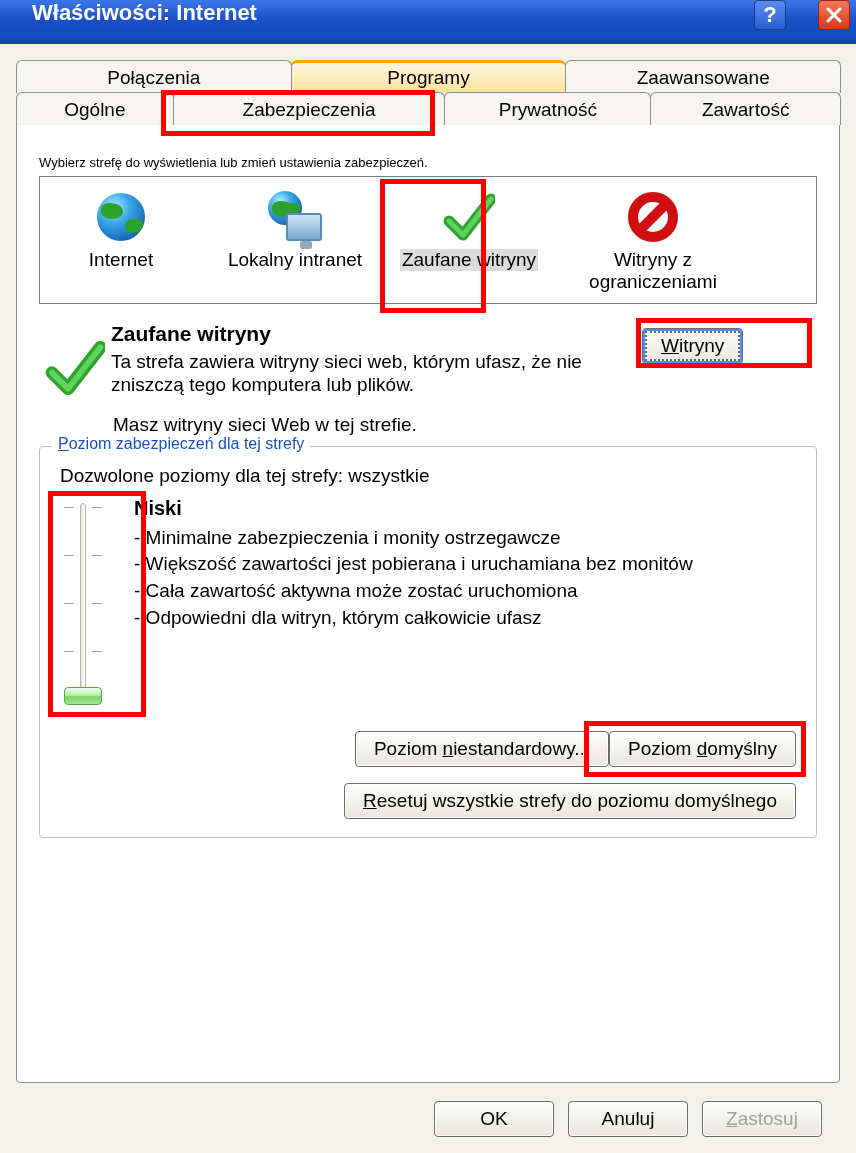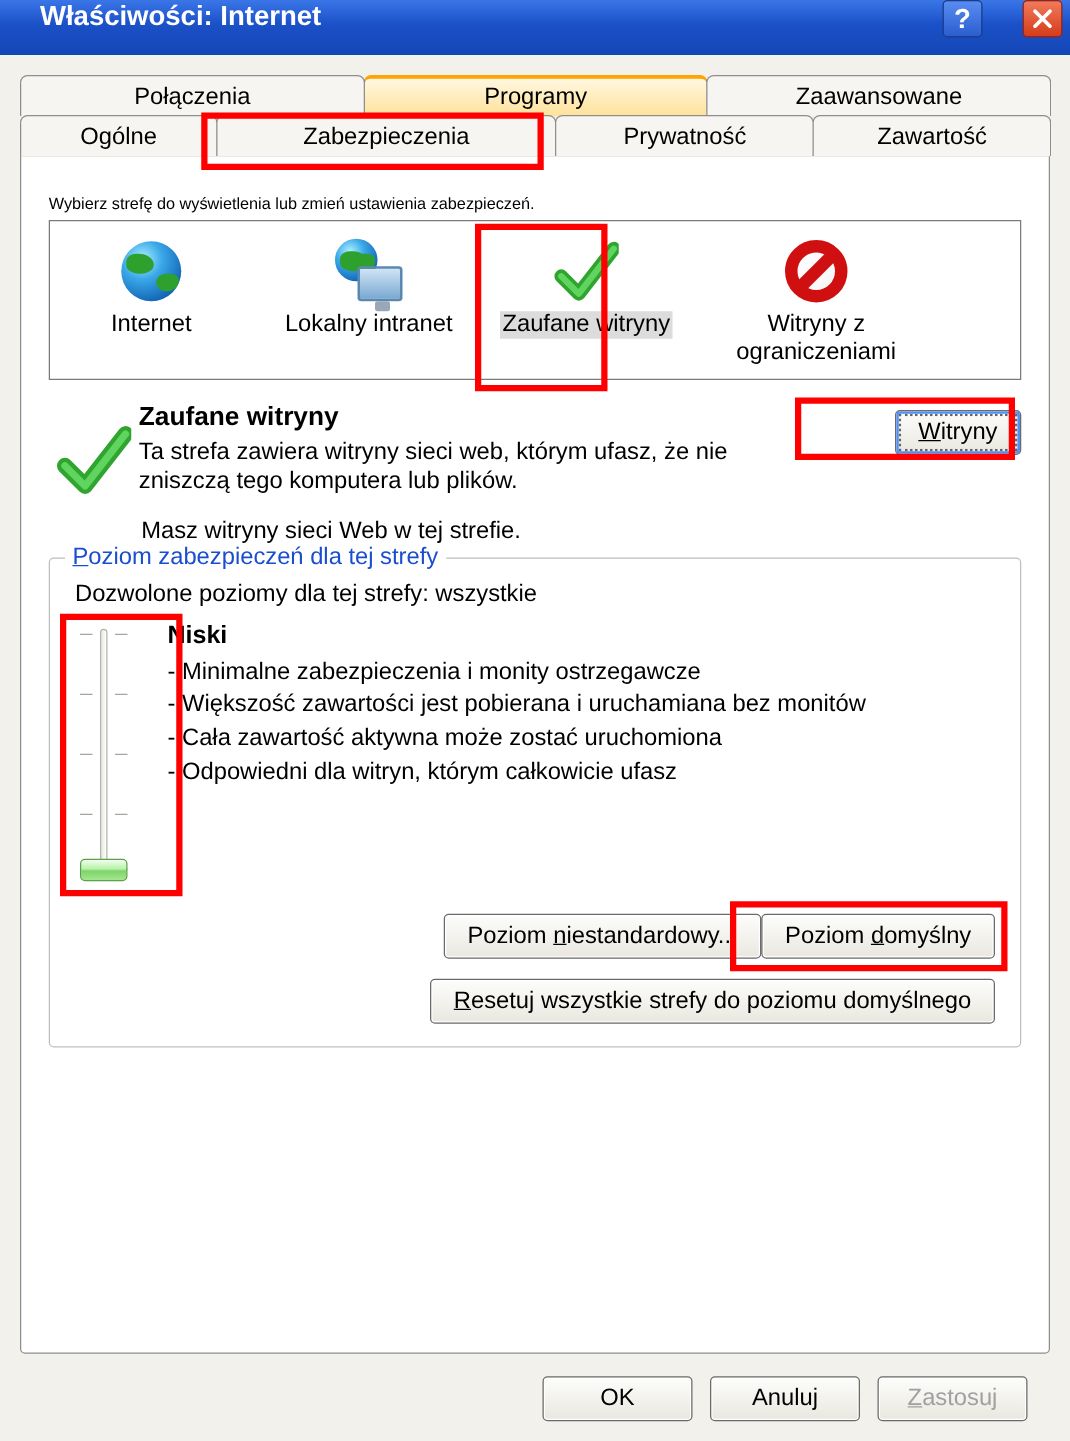--- a/index.html
+++ b/index.html
@@ -152,21 +152,21 @@
   .zone-info {
     display: flex;
     margin-top: 18px;
     align-items: flex-start;
     position: relative;
   }
   .zone-info .big-check { width: 72px; display: flex; justify-content: center; padding-top: 16px; }
   .zone-info .txt { flex: 1; padding-right: 12px; }
   .zone-info .zone-name { font-weight: bold; font-size: 21px; margin-bottom: 4px; }
   .zone-info .desc { font-size: 19px; line-height: 1.25; }
-  .sites-btn-wrap { width: 175px; display: flex; justify-content: flex-end; padding-top: 6px; position: relative; }
+  .sites-btn-wrap { width: 175px; display: flex; padding-top: 6px; position: relative; }
   .winbtn {
     background: linear-gradient(#fdfdfc, #e9e7df);
     border: 1px solid #6a6a6a;
     border-radius: 4px;
     padding: 6px 18px;
     font: inherit;
     font-size: 19px;
     color: #000;
     box-shadow: 0 0 0 1px #fff inset;
   }
@@ -182,21 +182,21 @@
     border-radius: 4px;
     padding: 18px 20px 18px 20px;
     position: relative;
   }
   .groupbox .legend {
     position: absolute;
     top: -12px; left: 12px;
     background: #fff;
     padding: 0 6px;
     color: #1a4ecf;
-    font-size: 19px;
+    font-size: 16px;
   }
   .allowed { font-size: 19px; margin-bottom: 10px; }
   .level-row { display: flex; gap: 28px; position: relative; }
   .slider {
     width: 46px;
     height: 210px;
     position: relative;
     display: flex;
     justify-content: center;
   }

